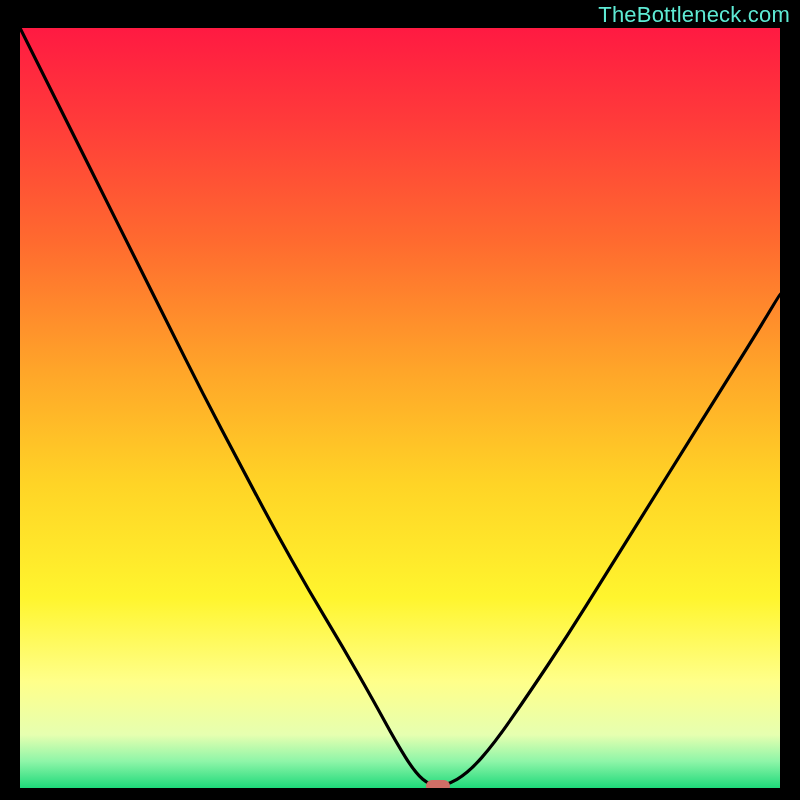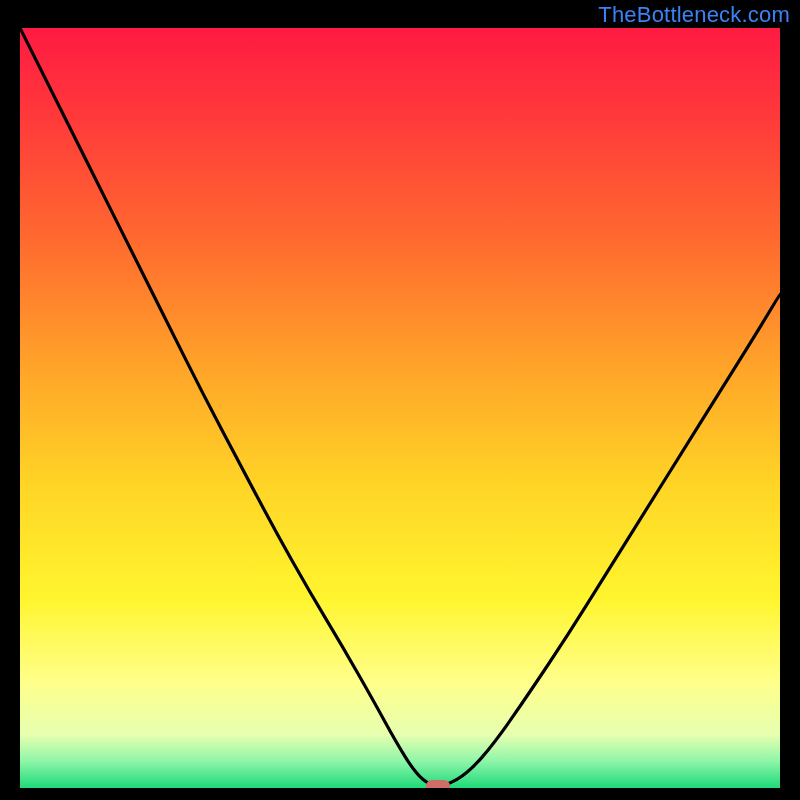--- a/index.html
+++ b/index.html
@@ -16,21 +16,21 @@
     top: 0;
     left: 0;
     width: 800px;
     height: 800px;
     background: #000000;
   }
   .watermark {
     position: absolute;
     top: 2px;
     right: 10px;
-    color: #3b82f6;
+    color: #5eead4;
     font-size: 22px;
     letter-spacing: 0.2px;
     font-weight: 400;
   }
   .plot-area {
     position: absolute;
     
     left: 20px;
     top: 28px;
     width: 760px;

